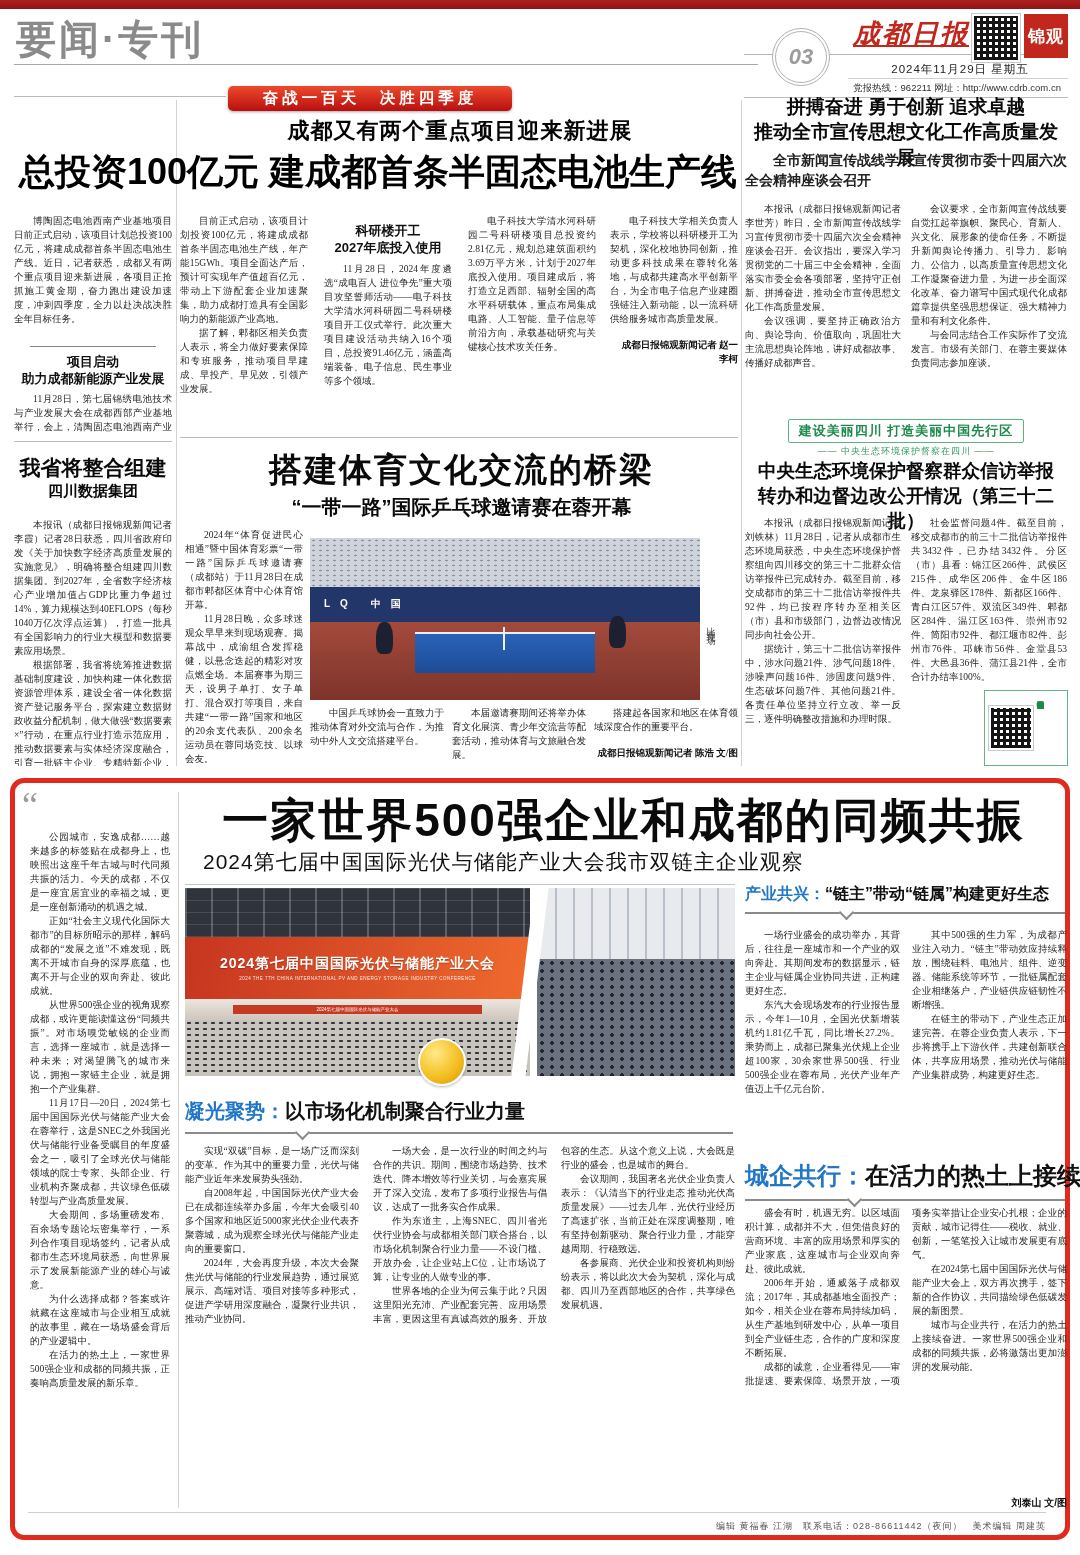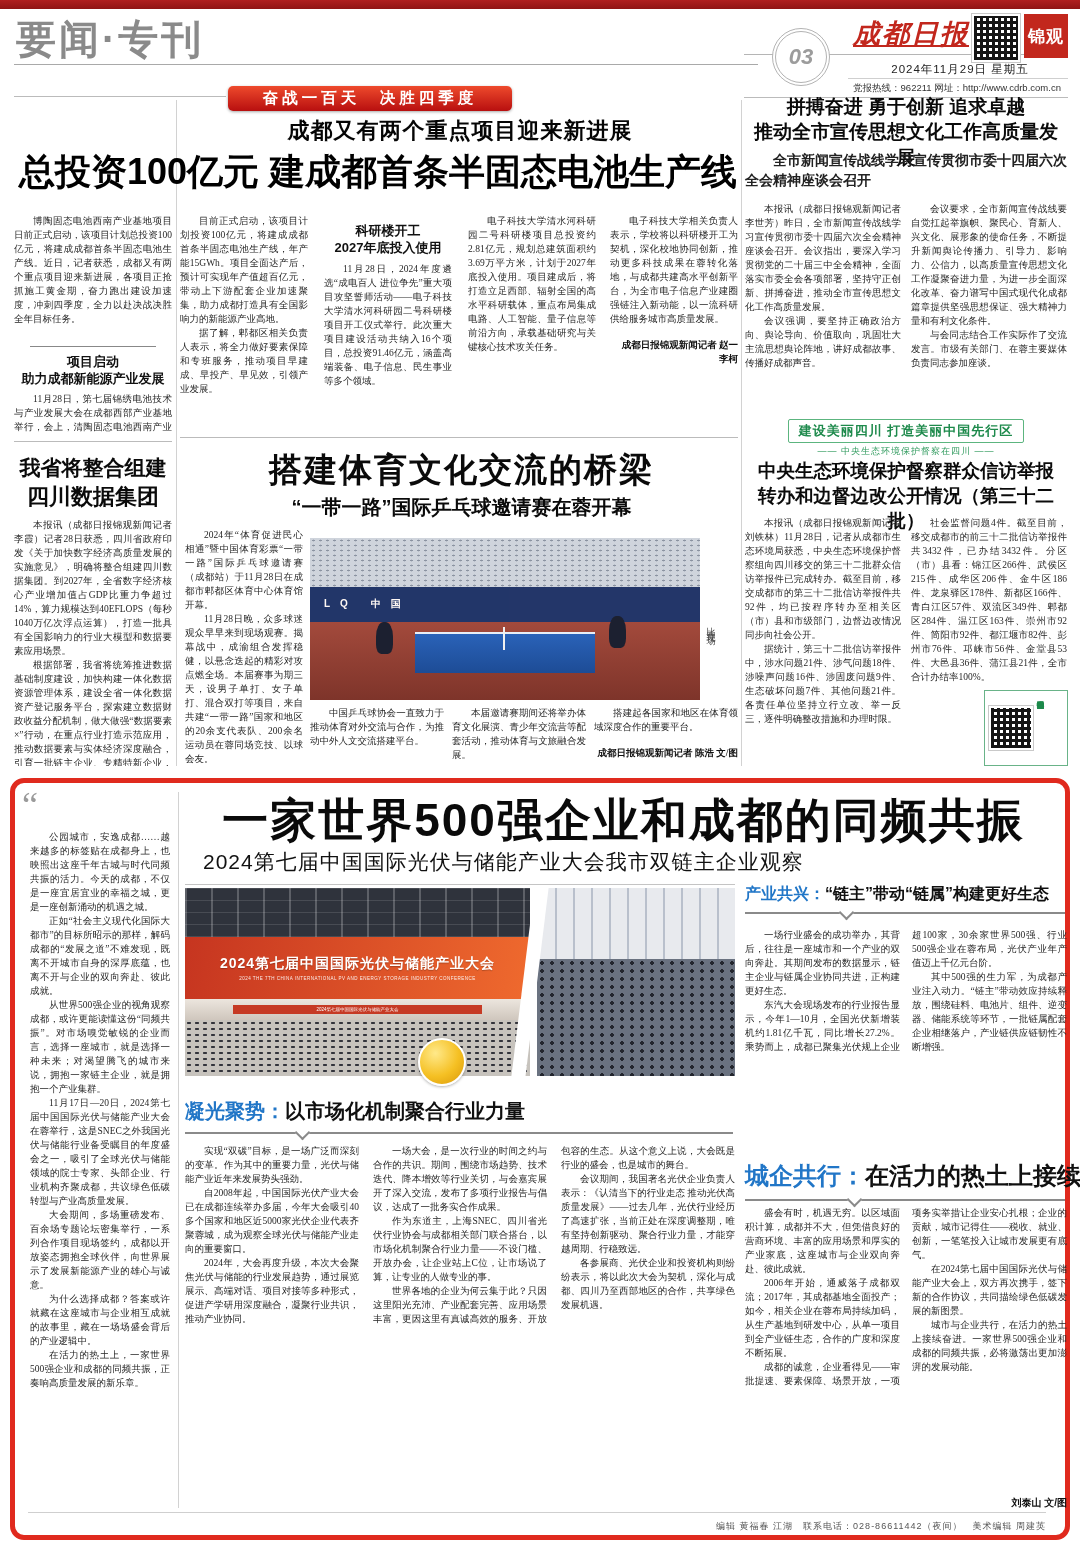--- a/index.html
+++ b/index.html
@@ -160,21 +160,21 @@
     </div>
   <div class="col body-text" style="left:911px;top:516px;width:156px;height:250px;">
       <p>社会监督问题4件。截至目前，移交成都市的前三十二批信访举报件共3432件，已办结3432件。分区（市）县看：锦江区266件、武侯区215件、成华区206件、金牛区186件、龙泉驿区178件、新都区166件、青白江区57件、双流区349件、郫都区284件、温江区163件、崇州市92件、简阳市92件、都江堰市82件、彭州市76件、邛崃市56件、金堂县53件、大邑县36件、蒲江县21件，全市合计办结率100%。</p>
     </div>
   <div class="qrbox">
     <div class="qr" style="width:40px;height:40px;margin-left:4px;"></div>
     <div class="txt">扫码查看群众信访举报转办和边督边改公开情况</div>
   </div>
 
   <div class="h-center" style="left:14px;top:454px;width:158px;font-size:21px;">我省将整合组建</div>
-  <div class="h-center" style="left:14px;top:482px;width:158px;font-size:22px;">四川数据集团</div>
+  <div class="h-center" style="left:14px;top:482px;width:158px;font-size:15px;">四川数据集团</div>
   <div class="col body-text" style="left:14px;top:518px;width:158px;height:248px;">
       <p>本报讯（成都日报锦观新闻记者 李霞）记者28日获悉，四川省政府印发《关于加快数字经济高质量发展的实施意见》，明确将整合组建四川数据集团。到2027年，全省数字经济核心产业增加值占GDP比重力争超过14%，算力规模达到40EFLOPS（每秒1040万亿次浮点运算），打造一批具有全国影响力的行业大模型和数据要素应用场景。</p>
       <p>根据部署，我省将统筹推进数据基础制度建设，加快构建一体化数据资源管理体系，建设全省一体化数据资产登记服务平台，探索建立数据财政收益分配机制，做大做强“数据要素×”行动，在重点行业打造示范应用，推动数据要素与实体经济深度融合，引育一批链主企业、专精特新企业，为全省高质量发展注入新动能。</p>
     </div>
 
   <div class="h-center" style="left:185px;top:448px;width:553px;font-size:33px;letter-spacing:2px;">搭建体育文化交流的桥梁</div>
   <div class="h-center" style="left:185px;top:494px;width:553px;font-size:20px;">“一带一路”国际乒乓球邀请赛在蓉开幕</div>
   <div class="col body-text" style="left:185px;top:528px;width:118px;height:238px;">
       <p>2024年“体育促进民心相通”暨中国体育彩票“一带一路”国际乒乓球邀请赛（成都站）于11月28日在成都市郫都区体育中心体育馆开幕。</p>
       <p>11月28日晚，众多球迷观众早早来到现场观赛。揭幕战中，成渝组合发挥稳健，以悬念迭起的精彩对攻点燃全场。本届赛事为期三天，设男子单打、女子单打、混合双打等项目，来自共建“一带一路”国家和地区的20余支代表队、200余名运动员在蓉同场竞技、以球会友。</p>
@@ -204,21 +204,21 @@
     <div class="byline">成都日报锦观新闻记者 陈浩 文/图</div>
   </div>
 
   <div class="feature-box"></div>
   <div class="quote-mark">“</div>
   <div class="col body-text" style="left:30px;top:830px;width:140px;height:672px;">
       <p>公园城市，安逸成都……越来越多的标签贴在成都身上，也映照出这座千年古城与时代同频共振的活力。今天的成都，不仅是一座宜居宜业的幸福之城，更是一座创新涌动的机遇之城。</p>
       <p>正如“社会主义现代化国际大都市”的目标所昭示的那样，解码成都的“发展之道”不难发现，既离不开城市自身的深厚底蕴，也离不开与企业的双向奔赴、彼此成就。</p>
       <p>从世界500强企业的视角观察成都，或许更能读懂这份“同频共振”。对市场嗅觉敏锐的企业而言，选择一座城市，就是选择一种未来；对渴望腾飞的城市来说，拥抱一家链主企业，就是拥抱一个产业集群。</p>
       <p>11月17日—20日，2024第七届中国国际光伏与储能产业大会在蓉举行，这是SNEC之外我国光伏与储能行业备受瞩目的年度盛会之一，吸引了全球光伏与储能领域的院士专家、头部企业、行业机构齐聚成都，共议绿色低碳转型与产业高质量发展。</p>
-      <p>大会期间，多场重磅发布、百余场专题论坛密集举行，一系列合作项目现场签约，成都以开放姿态拥抱全球伙伴，向世界展示了发展新能源产业的雄心与诚意。</p>
+      <p>大会期间，多场重磅发布、百余场专题论坛密集举行，一系列合作项目现场签约，记者从成都市生态环境局获悉，向世界展示了发展新能源产业的雄心与诚意。</p>
       <p>为什么选择成都？答案或许就藏在这座城市与企业相互成就的故事里，藏在一场场盛会背后的产业逻辑中。</p>
       <p>在活力的热土上，一家世界500强企业和成都的同频共振，正奏响高质量发展的新乐章。</p>
     </div>
   <div class="vline" style="left:178px;top:792px;height:716px;"></div>
 
   <div class="h-center" style="left:185px;top:790px;width:877px;font-size:46px;letter-spacing:2px;">一家世界500强企业和成都的同频共振</div>
   <div class="abs" style="left:203px;top:848px;font-size:21px;color:#111;letter-spacing:1px;">2024第七届中国国际光伏与储能产业大会我市双链主企业观察</div>
   <div class="hline" style="left:185px;top:884px;width:550px;background:#c4c4c4;"></div>
 
   <div class="photo" style="left:185px;top:888px;width:550px;height:188px;background:#fff;">
@@ -257,20 +257,21 @@
     </div>
 
   <div class="sec-head" style="left:745px;top:884px;width:320px;font-size:16px;">
     <span class="lbl">产业共兴</span><span class="lbl">：</span><span class="ttl">“链主”带动“链属”构建更好生态</span>
     <div class="notch" style="left:96px;"></div>
   </div>
   <div class="col body-text" style="left:745px;top:928px;width:322px;height:224px;column-count:2;column-gap:12px;">
       <p>一场行业盛会的成功举办，其背后，往往是一座城市和一个产业的双向奔赴。其期间发布的数据显示，链主企业与链属企业协同共进，正构建更好生态。</p>
       <p>东汽大会现场发布的行业报告显示，今年1—10月，全国光伏新增装机约1.81亿千瓦，同比增长27.2%。乘势而上，成都已聚集光伏规上企业超100家，30余家世界500强、行业500强企业在蓉布局，光伏产业年产值迈上千亿元台阶。</p>
       <p>其中500强的生力军，为成都产业注入动力。“链主”带动效应持续释放，围绕硅料、电池片、组件、逆变器、储能系统等环节，一批链属配套企业相继落户，产业链供应链韧性不断增强。</p>
+      <p>在链主的带动下，产业生态正加速完善。在蓉企业负责人表示，下一步将携手上下游伙伴，共建创新联合体，共享应用场景，推动光伏与储能产业集群成势，构建更好生态。</p>
     </div>
 
   <div class="sec-head" style="left:745px;top:1160px;width:320px;font-size:24px;">
     <span class="lbl">城企共行</span><span class="lbl">：</span><span class="ttl">在活力的热土上接续奋进</span>
     <div class="notch" style="left:104px;"></div>
   </div>
   <div class="col body-text" style="left:745px;top:1206px;width:322px;height:272px;column-count:2;column-gap:12px;">
       <p>盛会有时，机遇无穷。以区域面积计算，成都并不大，但凭借良好的营商环境、丰富的应用场景和厚实的产业家底，这座城市与企业双向奔赴、彼此成就。</p>
       <p>2006年开始，通威落子成都双流；2017年，其成都基地全面投产；如今，相关企业在蓉布局持续加码，从生产基地到研发中心，从单一项目到全产业链生态，合作的广度和深度不断拓展。</p>
       <p>成都的诚意，企业看得见——审批提速、要素保障、场景开放，一项项务实举措让企业安心扎根；企业的贡献，城市记得住——税收、就业、创新，一笔笔投入让城市发展更有底气。</p>

